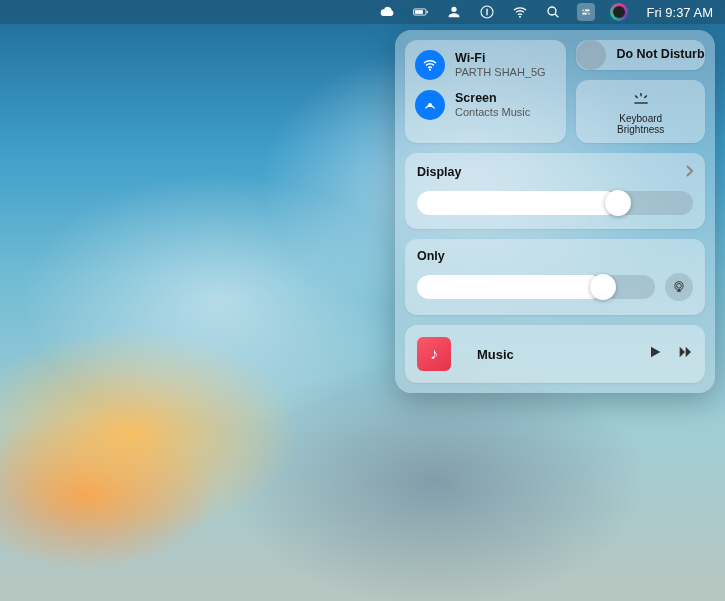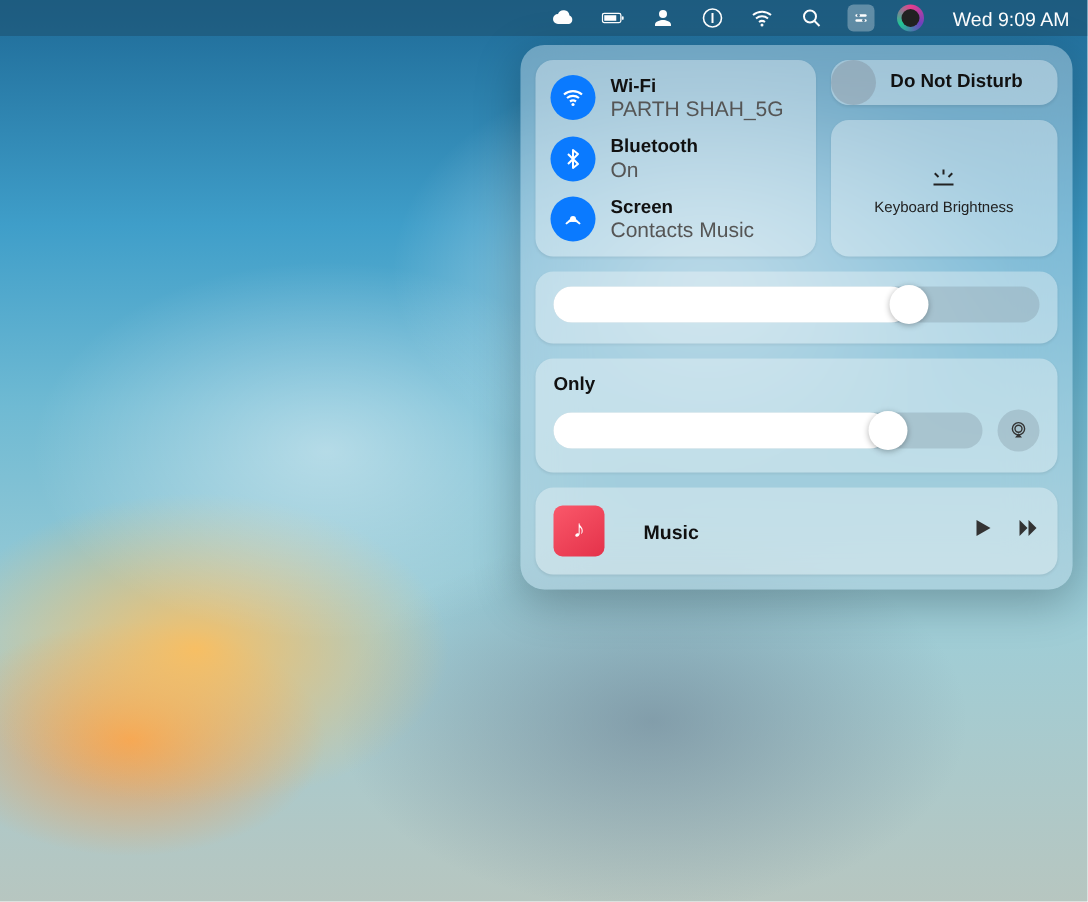--- a/index.html
+++ b/index.html
@@ -32,21 +32,21 @@
   .menubar .siri {
     width:18px;height:18px;border-radius:50%;
     background: conic-gradient(#e83e8c,#6f42c1,#20c997,#e83e8c);
     position:relative;
   }
   .menubar .siri::after{content:"";position:absolute;inset:3px;border-radius:50%;background:#222;}
   
   .cc {
     position: absolute;
     top: 30px; right: 10px;
-    width: 368px;
+    width: 320px;
     border-radius: 16px;
     padding: 10px;
     display: flex; flex-direction: column; gap: 10px;
     backdrop-filter: blur(20px);
     background: rgba(200,220,230,0.45);
     box-shadow: 0 8px 30px rgba(0,0,0,0.25);
   }
   .row { display:flex; gap:10px; }
   .tile {
     background: rgba(255,255,255,0.35);
@@ -55,21 +55,21 @@
   }
   .conn-tile { flex: 1.1; padding: 10px 10px; display:flex; flex-direction:column; gap:10px; }
   .conn-item { display:flex; align-items:center; gap:10px; cursor:pointer; }
   .conn-icon {
     width:30px; height:30px; border-radius:50%;
     background:#0a7aff; display:flex; align-items:center; justify-content:center;
   }
   .conn-icon svg { width:16px; height:16px; fill:#fff; }
   .conn-text { display:flex; flex-direction:column; line-height:1.15; }
   .conn-title { font-size:12.5px; font-weight:600; color:#111; }
-  .conn-sub { font-size:14px; color:#555; }
+  .conn-sub { font-size:11px; color:#555; }
   .right-col { flex:1; display:flex; flex-direction:column; gap:10px; }
   .dnd-tile { display:flex; align-items:center; gap:10px; }
   .dnd-icon {
     width:30px;height:30px;border-radius:50%;
     background:rgba(120,130,140,0.35);
     display:flex;align-items:center;justify-content:center;
   }
   .dnd-icon svg{width:16px;height:16px;fill:#333;}
   .dnd-label{font-size:12.5px;font-weight:600;color:#111;line-height:1.1;}
   .small-row{display:flex;gap:10px;flex:1;}
@@ -155,49 +155,38 @@
   </span>
   <span class="mi cc-active">
     <svg viewBox="0 0 24 24">
         <rect x="3" y="6" width="18" height="4" rx="2" fill="#fff"></rect>
         <circle cx="8" cy="8" r="2.3" fill="#5a819a"></circle>
         <rect x="3" y="14" width="18" height="4" rx="2" fill="#fff"></rect>
         <circle cx="16" cy="16" r="2.3" fill="#5a819a"></circle>
       </svg>
   </span>
   <span class="siri"></span>
-  <span class="time">Wed 9:09 AM</span>
+  <span class="time">Fri 9:37 AM</span>
 </div>
 
 <div class="cc">
 
   <div class="row">
 
     <div class="tile conn-tile">
       <div class="conn-item">
         <div class="conn-icon">
           <svg viewBox="0 0 24 24">
               <path fill="none" stroke="#fff" stroke-width="2.2" d="M3 9a14 14 0 0118 0M6 12.5a9.5 9.5 0 0112 0M9 16a5 5 0 016 0"></path>
               <circle cx="12" cy="19" r="1.6" fill="#fff"></circle>
             </svg>
         </div>
         <div class="conn-text">
           <span class="conn-title">Wi-Fi</span>
           <span class="conn-sub">PARTH SHAH_5G</span>
-        </div>
-      </div>
-      <div class="conn-item">
-        <div class="conn-icon">
-          <svg viewBox="0 0 24 24">
-              <path fill="none" stroke="#fff" stroke-width="2" stroke-linejoin="round" d="M7 7l10 10-5 4V3l5 4L7 17"></path>
-            </svg>
-        </div>
-        <div class="conn-text">
-          <span class="conn-title">Bluetooth</span>
-          <span class="conn-sub">On</span>
         </div>
       </div>
       <div class="conn-item">
         <div class="conn-icon">
           <svg viewBox="0 0 24 24">
               <circle cx="12" cy="12" r="3" fill="#fff"></circle>
               <path fill="none" stroke="#fff" stroke-width="1.8" d="M5 17a9 9 0 0114 0M7.5 14.5a6 6 0 019 0"></path>
             </svg>
         </div>
         <div class="conn-text">
@@ -224,20 +213,28 @@
               <line x1="5" y1="9" x2="8" y2="12"></line>
               <line x1="19" y1="9" x2="16" y2="12"></line>
             </svg>
           <span class="small-label">Keyboard Brightness</span>
         </div>
       </div>
     </div>
   </div>
 
   <div class="tile slider-tile">
+    <div class="slider-head">
+      <span class="slider-title">Display</span>
+      <span class="chev">
+        <svg width="8" height="12" viewBox="0 0 8 12">
+            <path fill="none" stroke="#888" stroke-width="2" d="M2 1l5 5-5 5"></path>
+          </svg>
+      </span>
+    </div>
     <div class="slider-track">
       <span class="slider-lefticon">
         <svg viewBox="0 0 24 24">
             <circle cx="12" cy="12" r="4" fill="#bbb"></circle>
             <g stroke="#bbb" stroke-width="1.6">
               <line x1="12" y1="2" x2="12" y2="5"></line>
               <line x1="12" y1="19" x2="12" y2="22"></line>
               <line x1="2" y1="12" x2="5" y2="12"></line>
               <line x1="19" y1="12" x2="22" y2="12"></line>
               <line x1="5" y1="5" x2="7" y2="7"></line>

